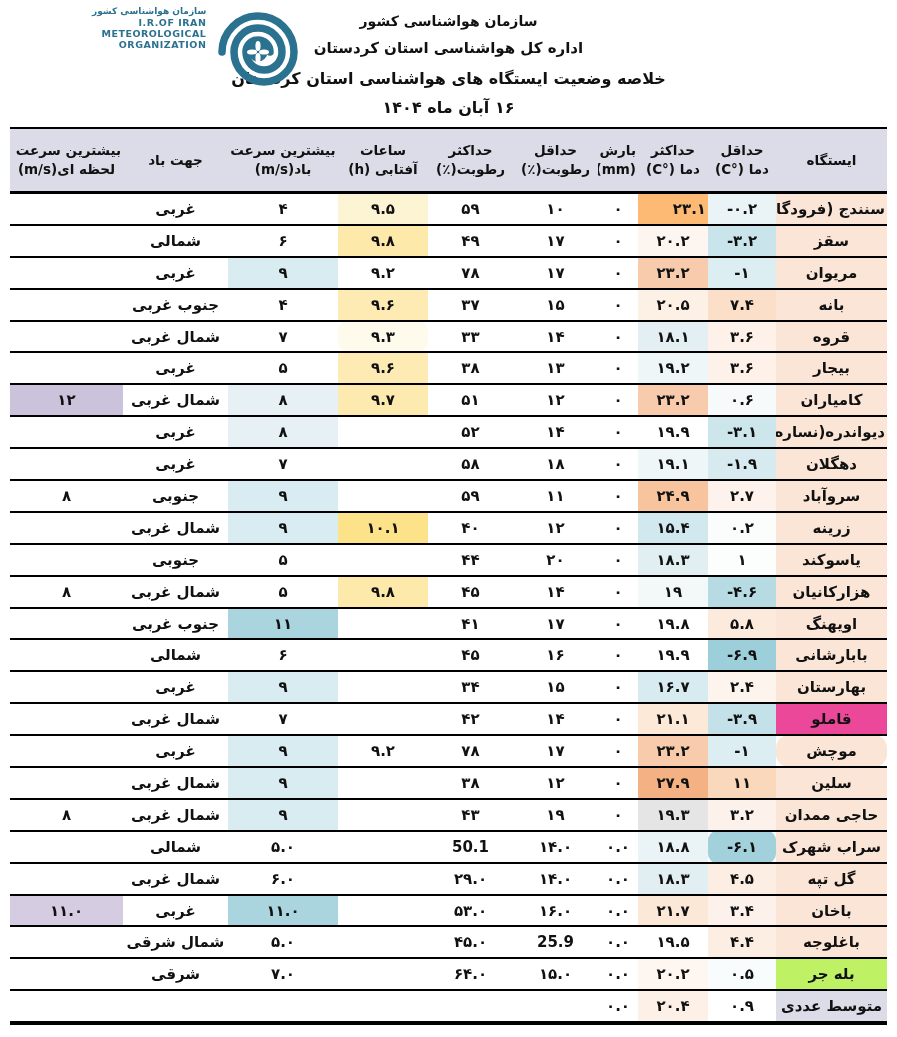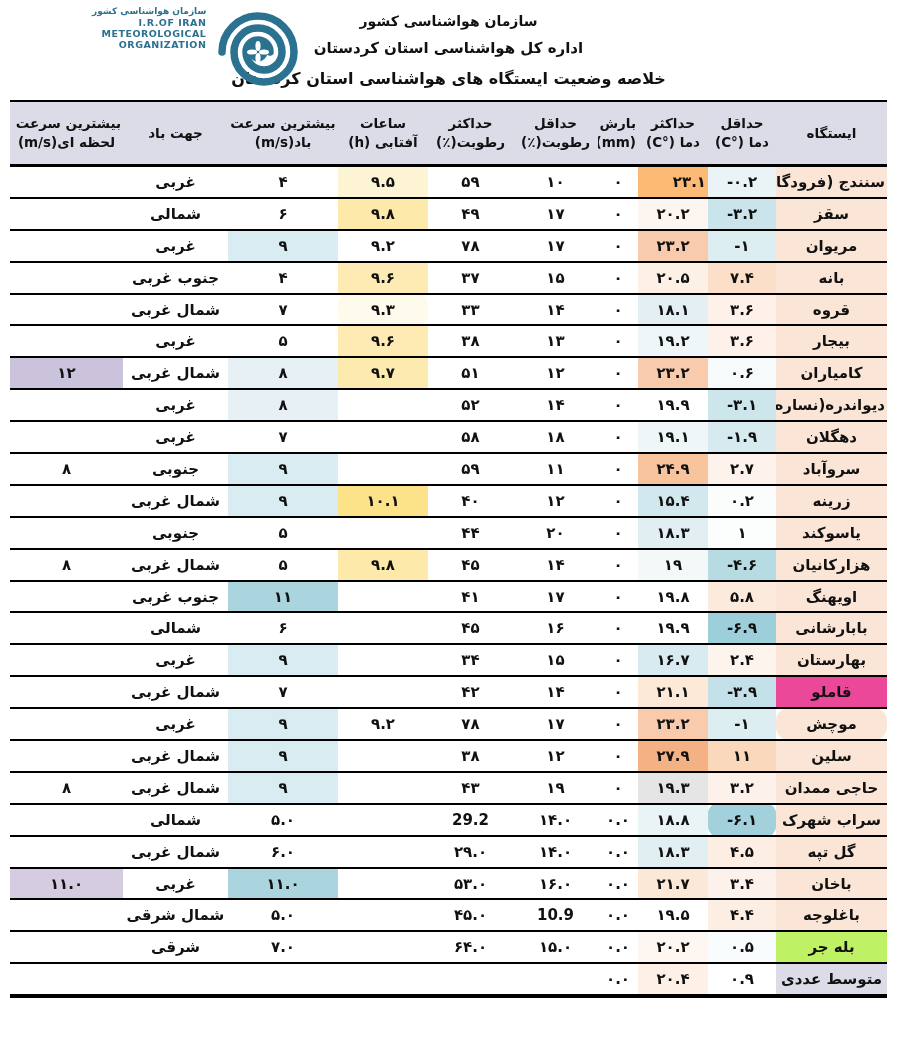--- a/index.html
+++ b/index.html
@@ -77,20 +77,21 @@
 </style>
 </head>
 <body>
 
 <div class="page">
 
   <div class="titles">
     <div class="t1">سازمان هواشناسی کشور</div>
     <div class="t2">اداره کل هواشناسی استان کردستان</div>
     <div class="t3">خلاصه وضعیت ایستگاه های هواشناسی استان کردستان</div>
+    <div class="t4">۱۶ آبان ماه ۱۴۰۴</div>
   </div>
 
   <div class="logo">
     <div class="logo-text">
       <div class="fa">سازمان هواشناسی کشور</div>
       <div class="en">I.R.OF IRAN</div>
       <div class="en">METEOROLOGICAL</div>
       <div class="en">ORGANIZATION</div>
     </div>
     <svg class="logo-spiral" viewBox="0 0 100 100">
@@ -400,21 +401,21 @@
           <td style="background: rgb(217, 236, 241);"><span class="num">۹</span></td>
           <td>شمال غربی</td>
           <td><span class="num">۸</span></td>
         </tr>
         <tr>
           <td class="station" style="background: rgb(251, 229, 214);">سراب شهرک</td>
           <td style="background: rgb(162, 209, 220); border-radius: 9px;"><span class="num">-۶.۱</span></td>
           <td style="background: rgb(234, 243, 246);"><span class="num">۱۸.۸</span></td>
           <td><span class="num">۰.۰</span></td>
           <td><span class="num">۱۴.۰</span></td>
-          <td><span class="num">29.2</span></td>
+          <td><span class="num">50.1</span></td>
           <td><span class="num"></span></td>
           <td><span class="num">۵.۰</span></td>
           <td>شمالی</td>
           <td><span class="num"></span></td>
         </tr>
         <tr>
           <td class="station" style="background: rgb(251, 229, 214);">گل تپه</td>
           <td style="background: rgb(252, 238, 226);"><span class="num">۴.۵</span></td>
           <td style="background: rgb(225, 238, 242);"><span class="num">۱۸.۳</span></td>
           <td><span class="num">۰.۰</span></td>
@@ -435,21 +436,21 @@
           <td><span class="num"></span></td>
           <td style="background: rgb(170, 213, 222);"><span class="num">۱۱.۰</span></td>
           <td>غربی</td>
           <td style="background: rgb(214, 204, 226);"><span class="num">۱۱.۰</span></td>
         </tr>
         <tr>
           <td class="station" style="background: rgb(251, 229, 214);">باغلوجه</td>
           <td style="background: rgb(252, 238, 227);"><span class="num">۴.۴</span></td>
           <td><span class="num">۱۹.۵</span></td>
           <td><span class="num">۰.۰</span></td>
-          <td><span class="num">10.9</span></td>
+          <td><span class="num">25.9</span></td>
           <td><span class="num">۴۵.۰</span></td>
           <td><span class="num"></span></td>
           <td><span class="num">۵.۰</span></td>
           <td>شمال شرقی</td>
           <td><span class="num"></span></td>
         </tr>
         <tr>
           <td class="station" style="background: #bef264;">بله جر</td>
           <td style="background: rgb(249, 252, 252);"><span class="num">۰.۵</span></td>
           <td style="background: rgb(253, 246, 241);"><span class="num">۲۰.۲</span></td>

